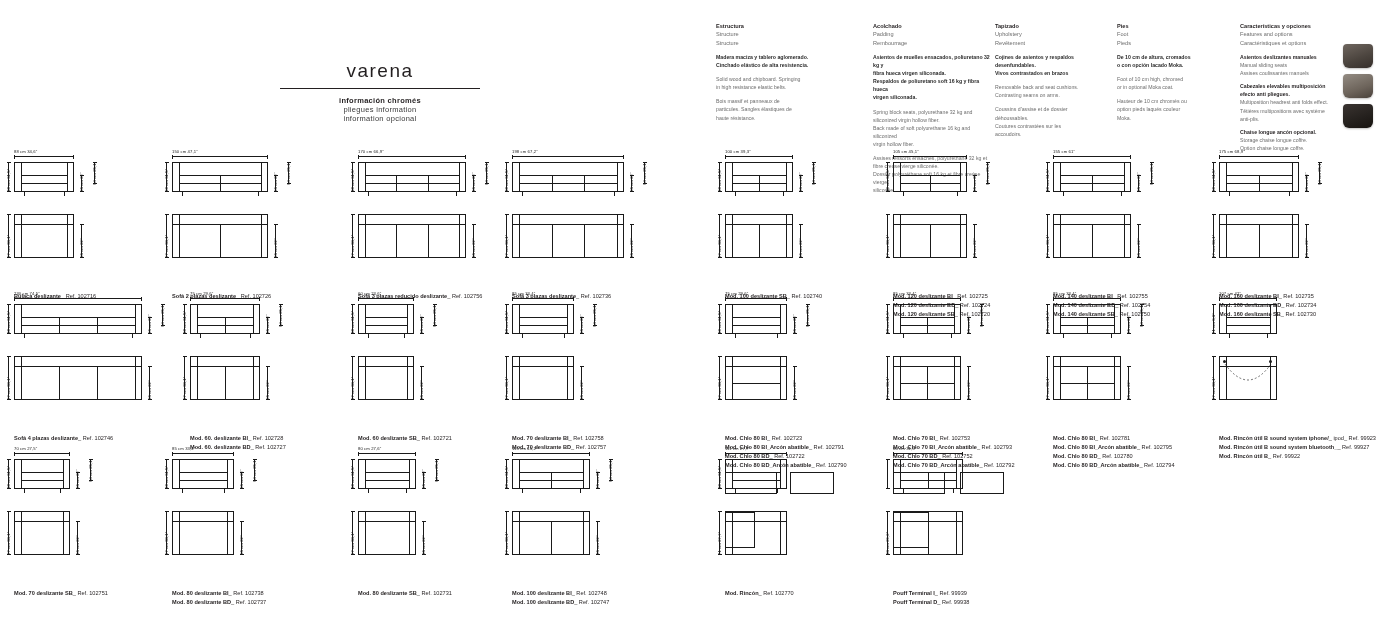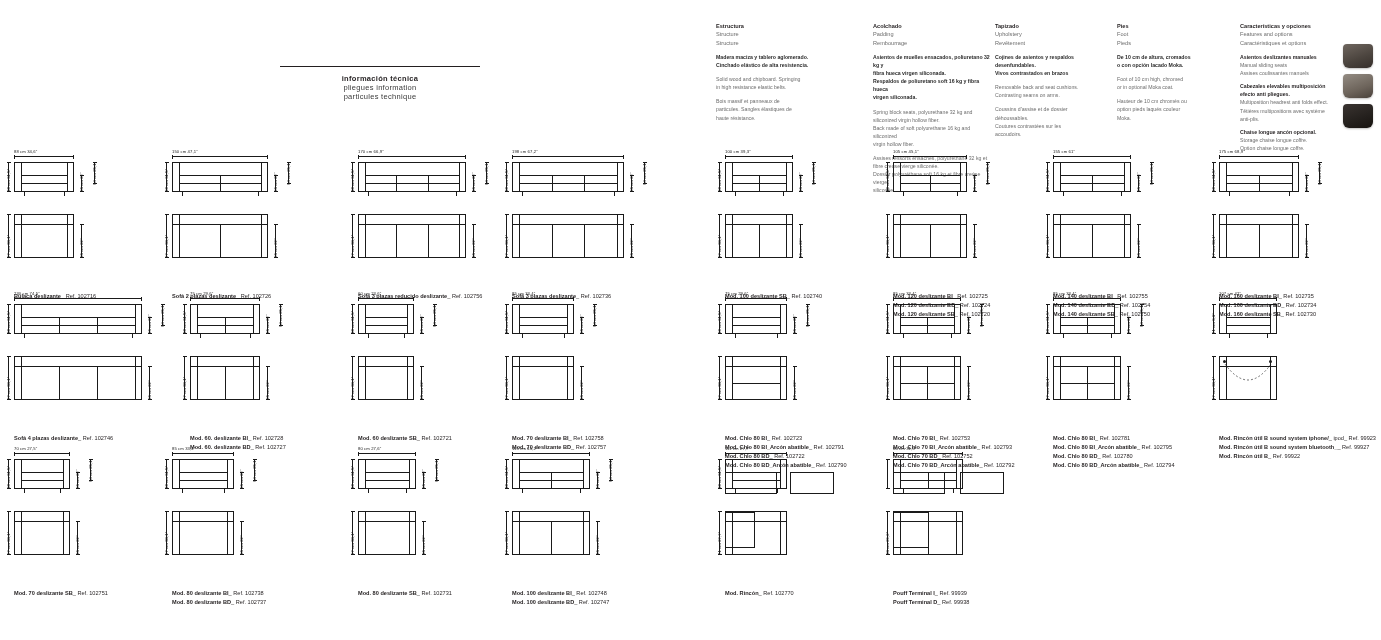--- a/index.html
+++ b/index.html
@@ -86,24 +86,25 @@
   .vl { position:absolute; width:0.6px; background:#1a1a1a; }
   .dot { position:absolute; width:3px; height:3px; border-radius:50%; background:#1a1a1a; }
   svg { display:block; overflow:visible; }
 </style>
 </head>
 <body>
 
 <div class="page">
 
   <div class="brand-block">
+    <div class="brand-title">varena</div>
     <div class="brand-rule"></div>
-    <div class="brand-sub1">información técnica</div>
+    <div class="brand-sub1">información chromés</div>
     <div class="brand-sub2">pliegues information</div>
-    <div class="brand-sub3">particules technique</div>
+    <div class="brand-sub3">information opcional</div>
   </div>
 
   <div class="spec-col" style="left:716px; width:110px;">
     <div class="spec-head">
       <span class="es">Estructura</span>
       <span class="en">Structure</span>
       <span class="fr">Structure</span>
     </div>
     <div class="spec-body">
       <p style="font-weight:bold;white-space:pre-line">Madera maciza y tablero aglomerado.

